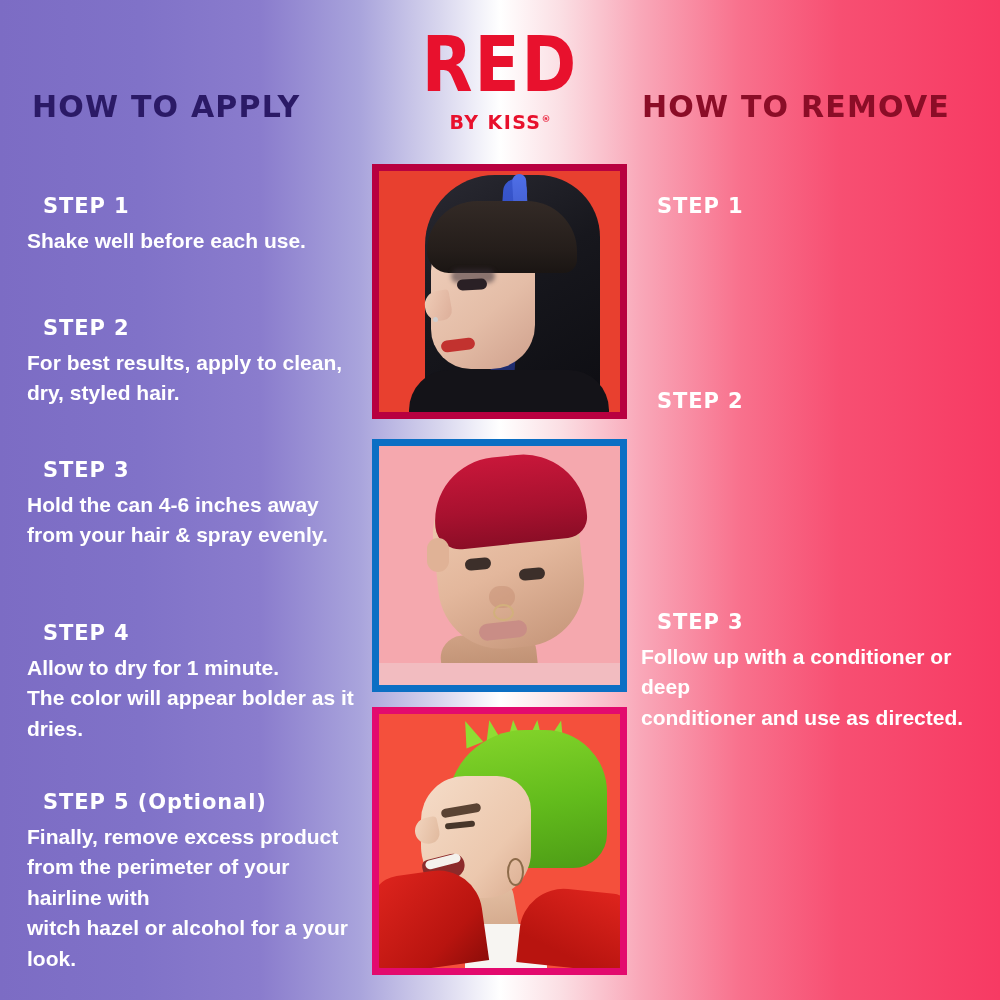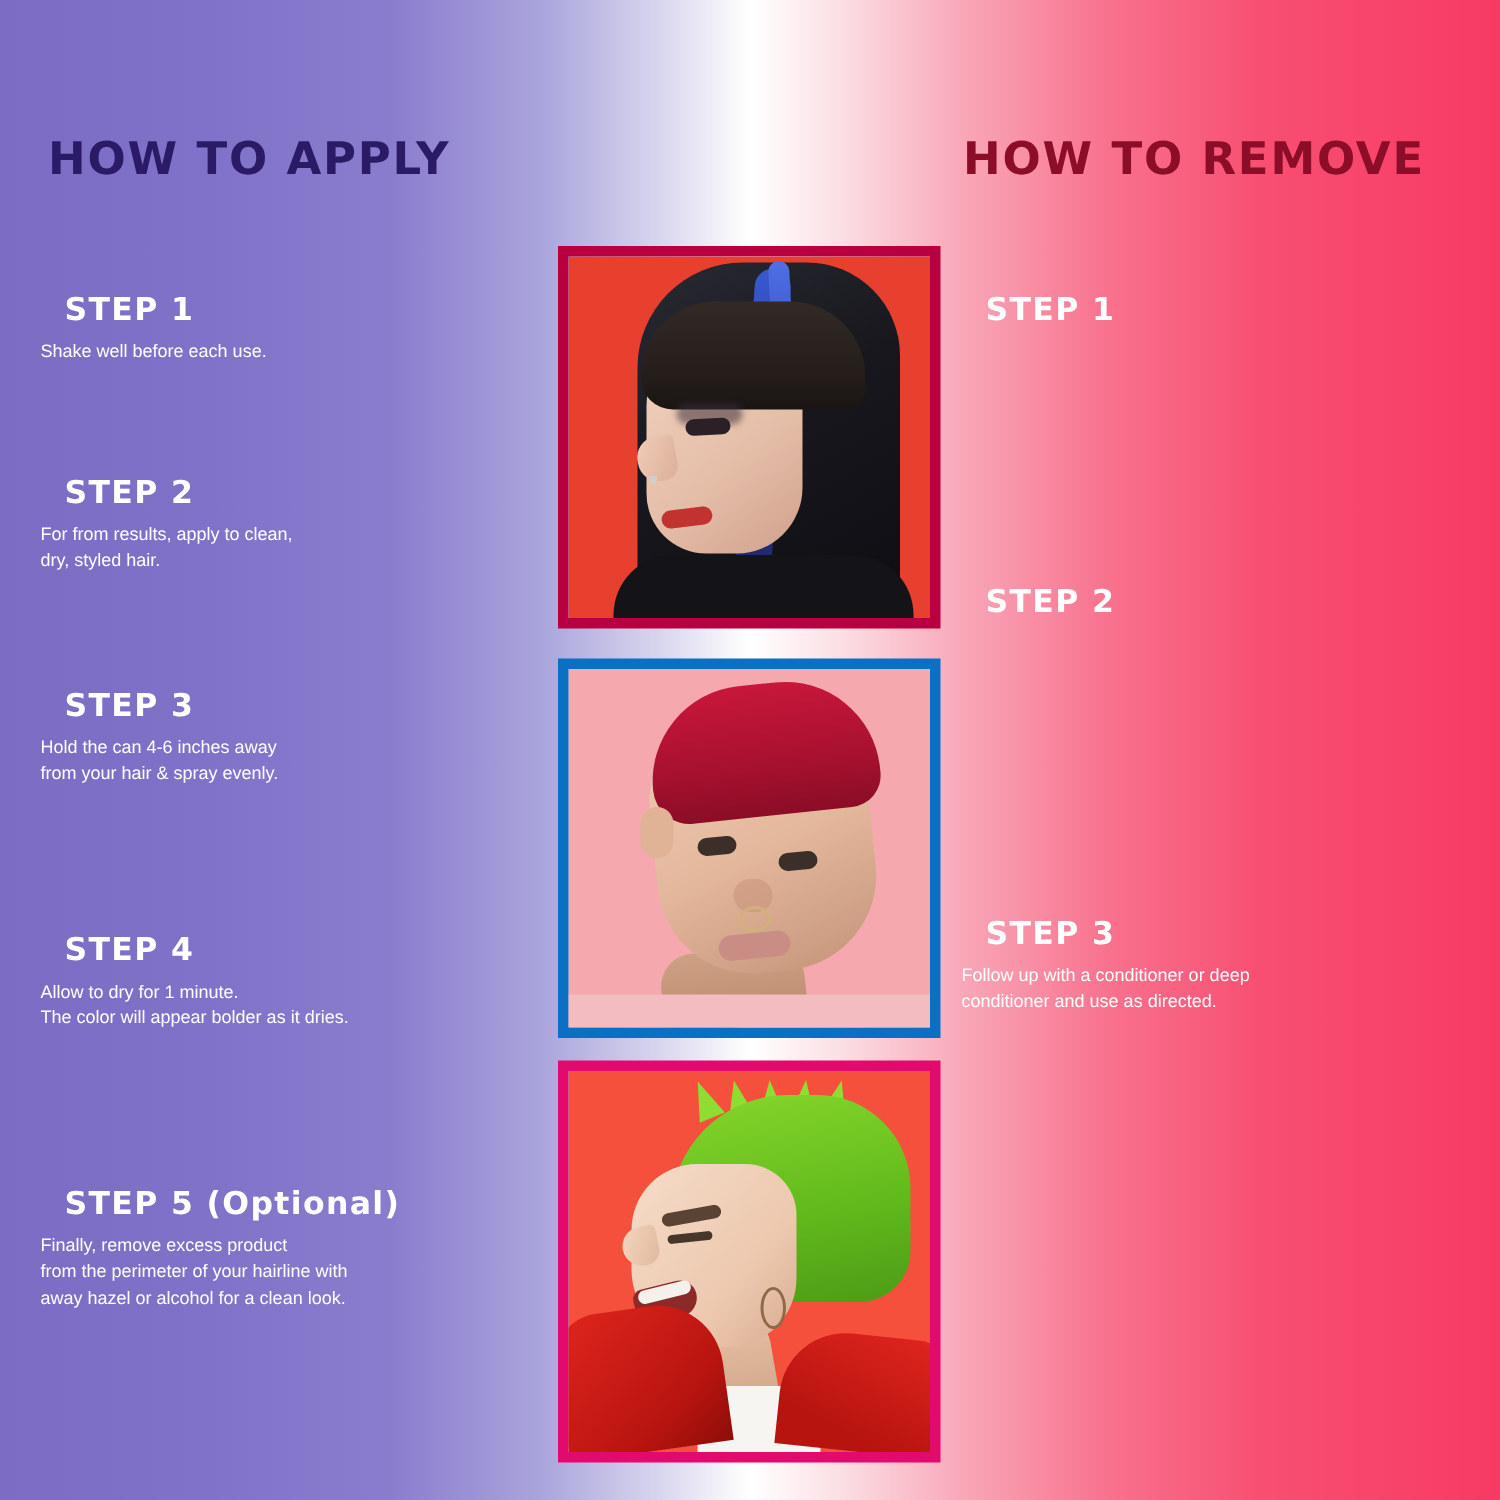--- a/index.html
+++ b/index.html
@@ -87,22 +87,22 @@
     font-family: "DejaVu Sans", sans-serif;
     font-size: 21px;
     font-weight: 700;
     letter-spacing: 0.9px;
     margin: 0 0 9px 16px;
     line-height: 1;
     white-space: nowrap;
   }
   .step-body {
     font-family: "Liberation Sans", sans-serif;
-    font-size: 12px;
-    font-weight: 400;
+    font-size: 21px;
+    font-weight: 700;
     line-height: 1.45;
     margin: 0;
     white-space: pre-line;
   }
 
   
   .left-col { left: 27px; width: 330px; }
   .right-col { left: 641px; width: 348px; }
 
   
@@ -293,52 +293,56 @@
   .p3-tee {
     position: absolute; left: 86px; bottom: 0; width: 82px; height: 44px;
     background: #f7f5f2; border-radius: 16px 16px 0 0;
   }
 </style>
 </head>
 <body>
 
 <div id="poster">
 
+  <div class="brand">
+    <span class="brand-word">RED</span>
+    <span class="brand-sub"><span>BY KISS</span><span class="reg">®</span></span>
+  </div>
 
   <div class="col-heading left">HOW TO APPLY</div>
   <div class="col-heading right">HOW TO REMOVE</div>
 
   <div class="step left-col" style="top:196px">
     <p class="step-title">STEP 1</p>
     <p class="step-body">Shake well before each use.</p>
   </div>
 
   <div class="step left-col" style="top:318px">
     <p class="step-title">STEP 2</p>
-    <p class="step-body">For from results, apply to clean,
+    <p class="step-body">For best results, apply to clean,
 dry, styled hair.</p>
   </div>
 
   <div class="step left-col" style="top:460px">
     <p class="step-title">STEP 3</p>
     <p class="step-body">Hold the can 4-6 inches away
 from your hair &amp; spray evenly.</p>
   </div>
 
   <div class="step left-col" style="top:623px">
     <p class="step-title">STEP 4</p>
     <p class="step-body">Allow to dry for 1 minute.
 The color will appear bolder as it dries.</p>
   </div>
 
   <div class="step left-col" style="top:792px">
     <p class="step-title">STEP 5 (Optional)</p>
     <p class="step-body">Finally, remove excess product
 from the perimeter of your hairline with
-away hazel or alcohol for a clean look.</p>
+witch hazel or alcohol for a your look.</p>
   </div>
 
   <div class="step right-col" style="top:196px">
     <p class="step-title">STEP 1</p>
   </div>
 
   <div class="step right-col" style="top:391px">
     <p class="step-title">STEP 2</p>
   </div>
 

